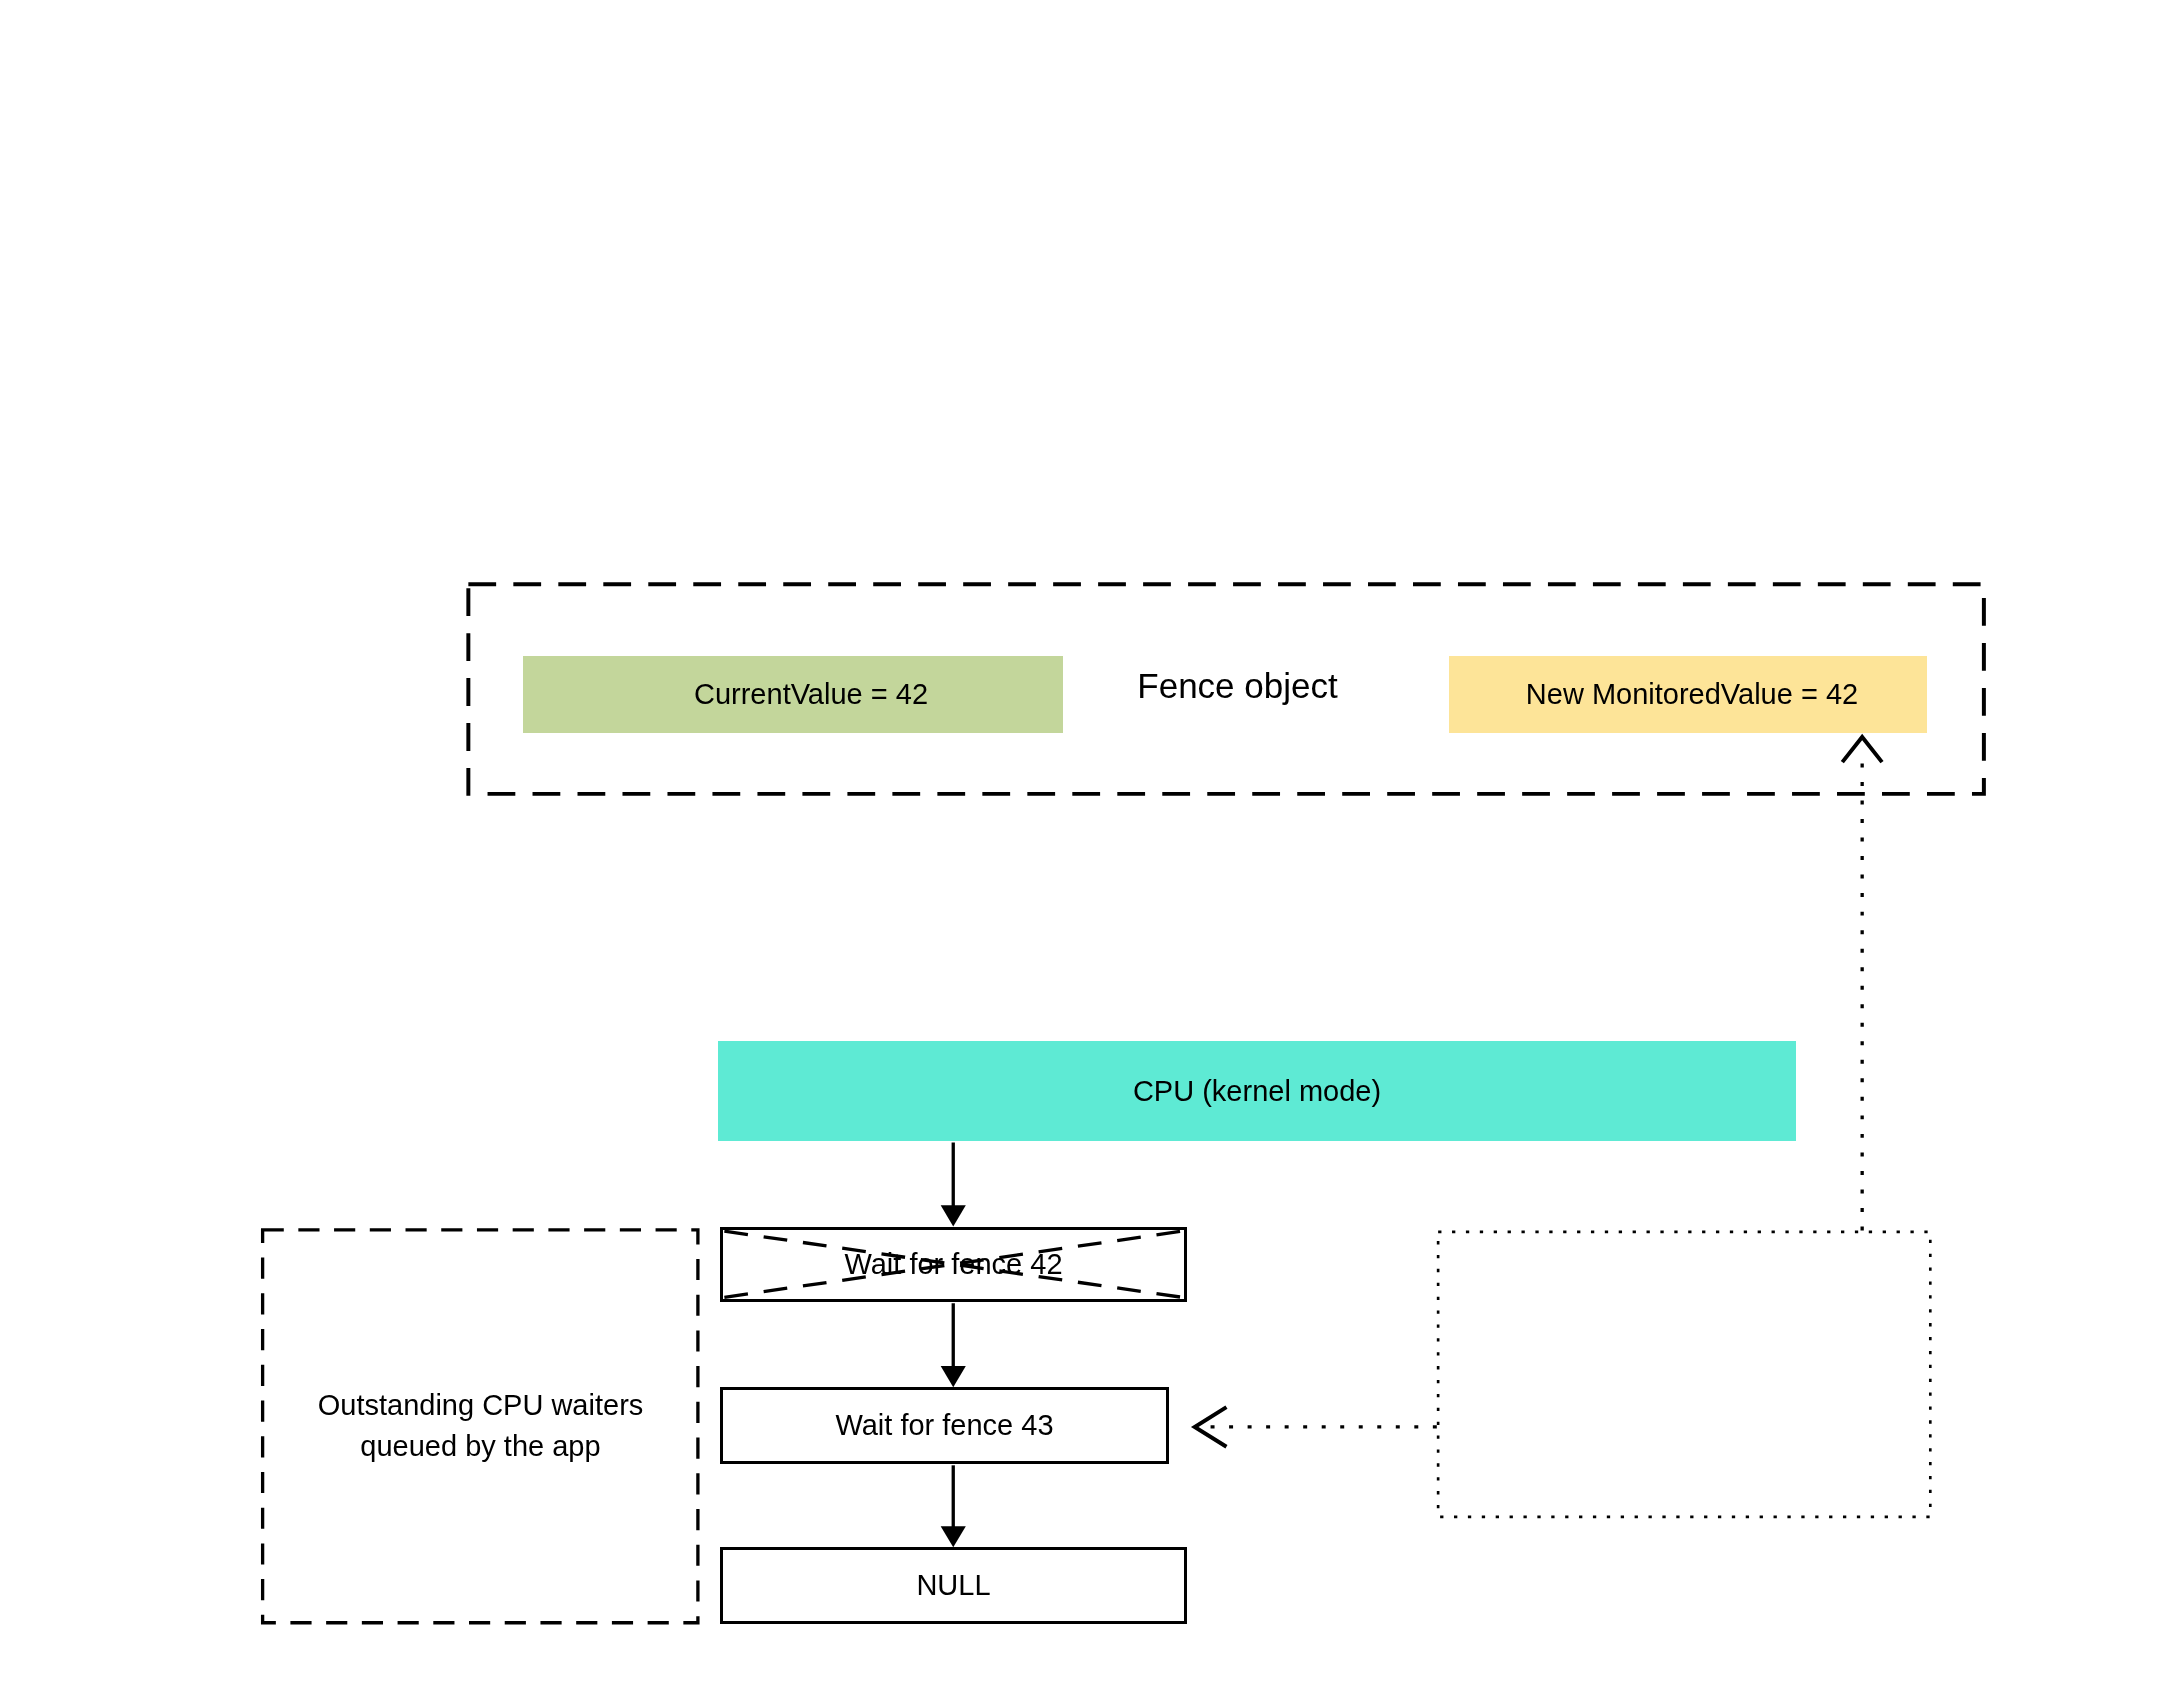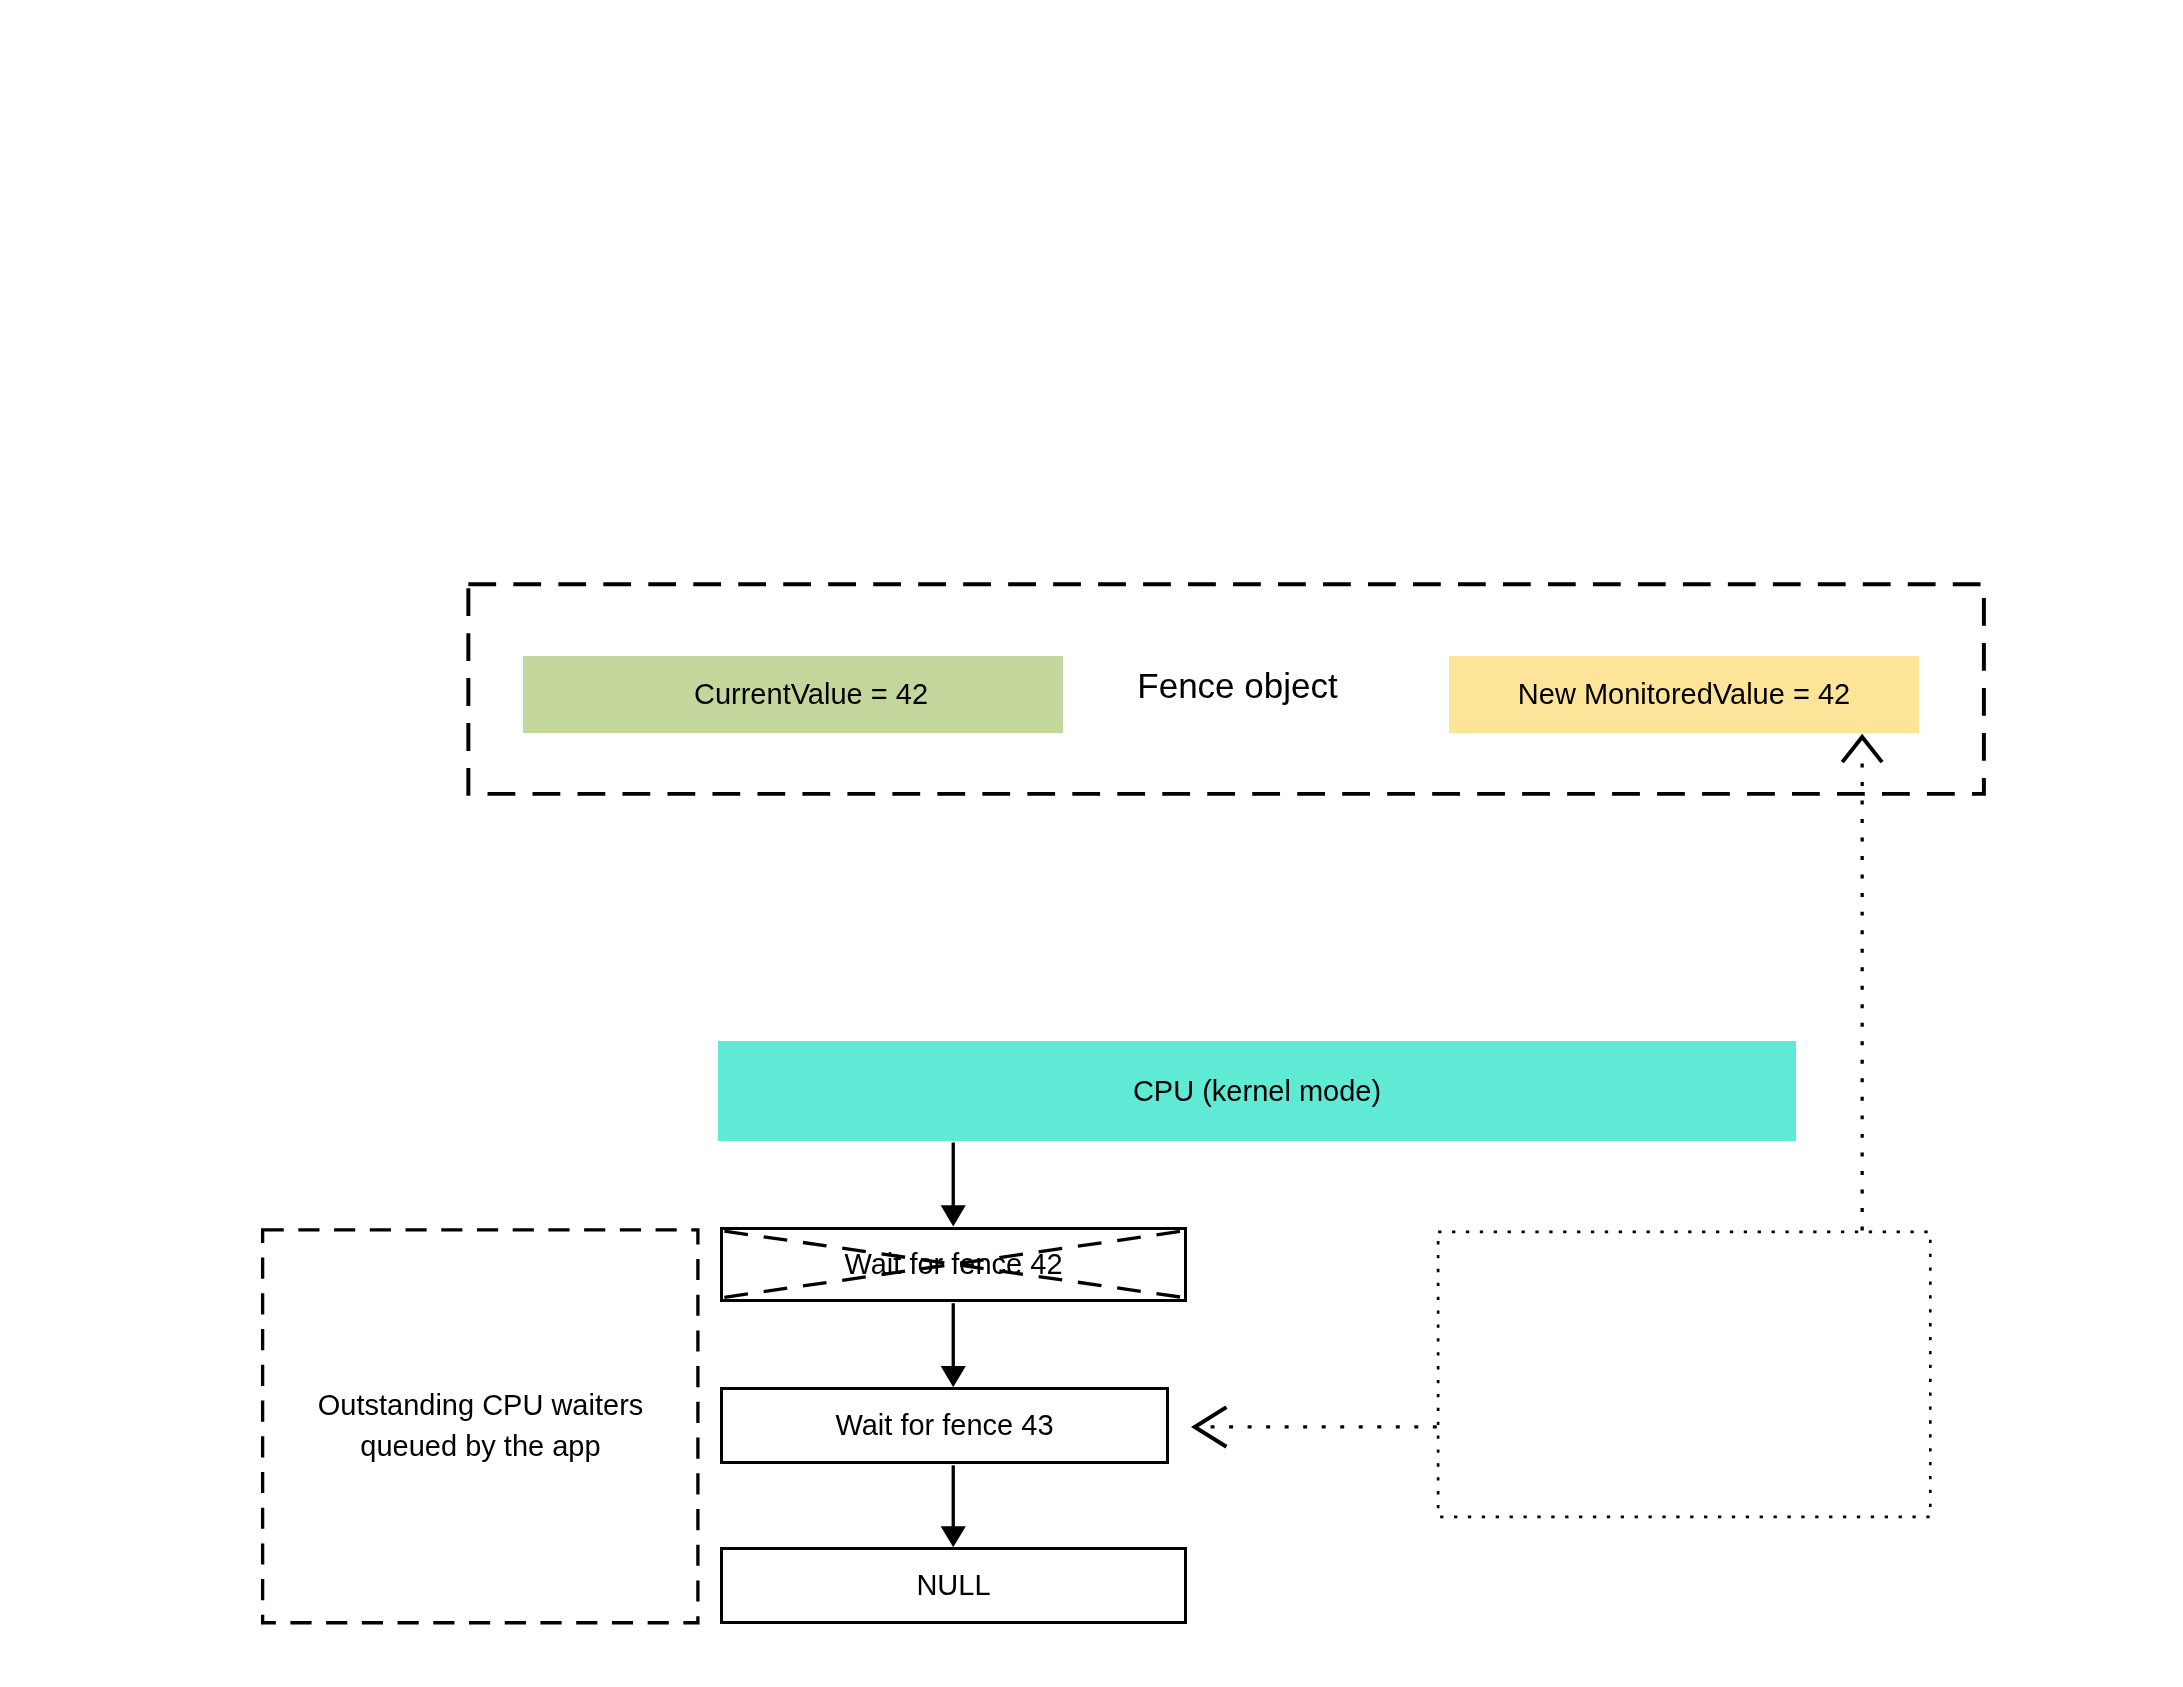--- a/index.html
+++ b/index.html
@@ -78,21 +78,21 @@
 <div class="canvas">
 
   <div class="abs fillbox green" style="left:523px; top:656px; width:504px; height:77px;padding-left:36px;">
     <span>CurrentValue = 42</span>
   </div>
 
   <div class="abs plainlabel" style="left:1072px; top:662px; width:331px; height:48px;">
     <span>Fence object</span>
   </div>
 
-  <div class="abs fillbox yellow" style="left:1449px; top:656px; width:470px; height:77px;">
+  <div class="abs fillbox yellow" style="left:1449px; top:656px; width:470px; height:77px;padding-left:8px;">
     <span>New MonitoredValue = 42</span>
   </div>
 
   <div class="abs fillbox pink" style="left:718px; top:1041px; width:1078px; height:100px;">
     <span>CPU (kernel mode)</span>
   </div>
 
   <div class="abs outbox" style="left:720px; top:1227px; width:467px; height:75px;">
     <span>Wait for fence 42</span>
   </div>

